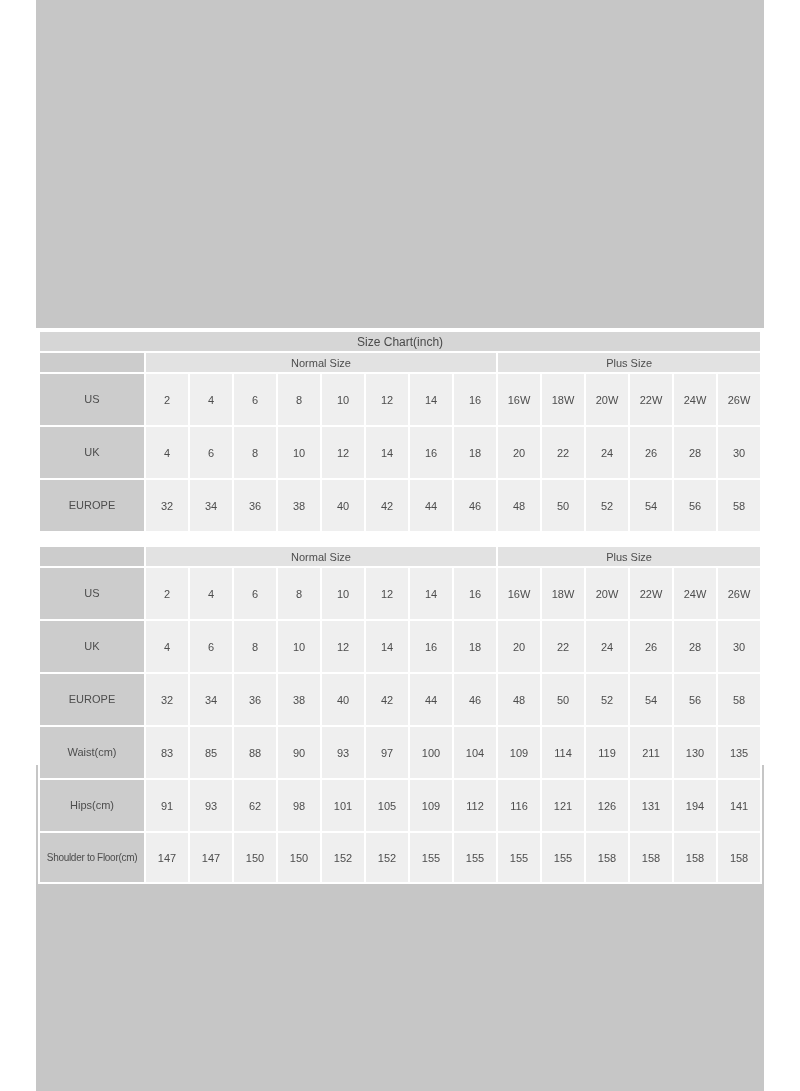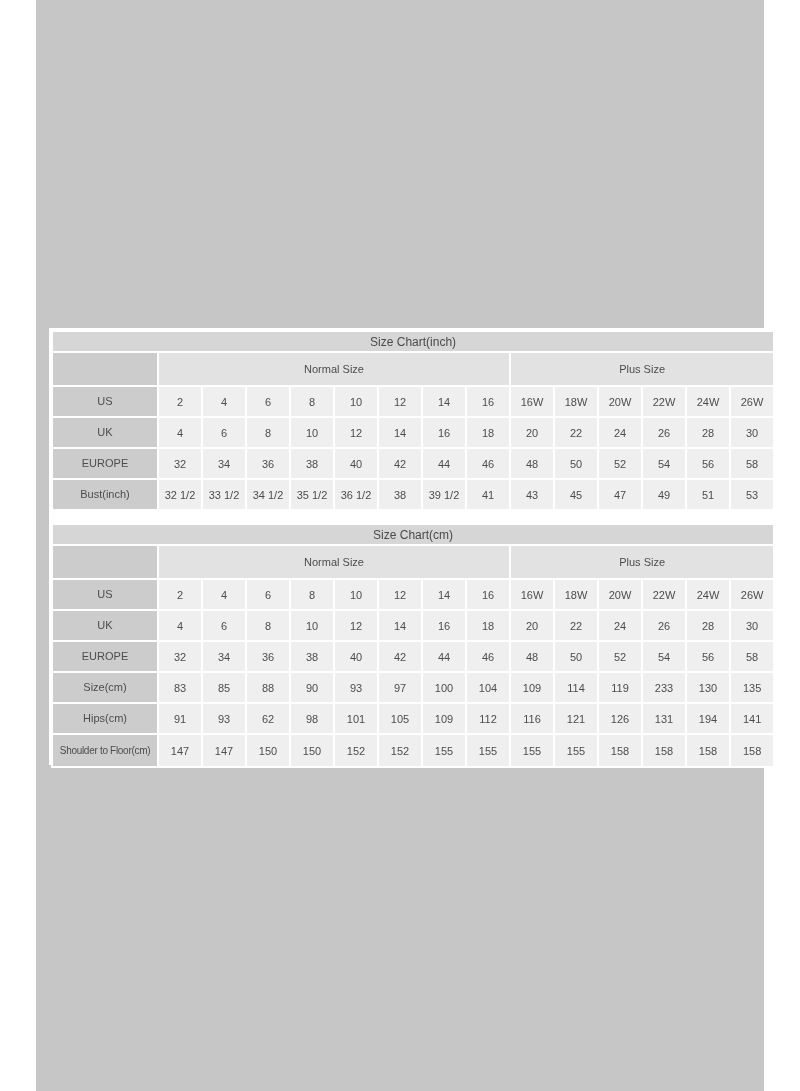--- a/index.html
+++ b/index.html
@@ -14,44 +14,44 @@
   html,body{margin:0;padding:0;}
   body{
     width:800px;height:1091px;background:#ffffff;position:relative;
     font-family:"Liberation Sans", sans-serif;color:var(--text);
   }
   .gray-panel{
     position:absolute;left:36px;top:0;width:728px;height:1091px;
     background:var(--panel);
   }
   .content-band{
-    position:absolute;left:13px;top:328px;width:728px;height:437px;
+    position:absolute;left:0;top:328px;width:728px;height:437px;
     background:#ffffff;padding:2px 2px 0 2px;
   }
   table.tbl{
     table-layout:fixed;width:724px;
     border-collapse:separate;border-spacing:2px;
     background:#ffffff;
     font-size:11px;color:var(--text);
   }
   table.tbl.cm{margin-top:12px;}
   col.c-label{width:104px;}
   col.c-val{width:42px;}
   td{text-align:center;vertical-align:middle;overflow:hidden;padding:0;}
   td.title{
     background:var(--title-bar);height:19px;font-size:12px;color:#4a4a4a;
   }
   td.corner{background:var(--label-cell);height:19px;}
-  td.group{background:var(--group-header);height:32px;margin-top:12px;}
+  td.group{background:var(--group-header);height:19px;margin-top:12px;}
   td.label{
-    background:var(--label-cell);height:20px;line-height:13px;padding:8px 2px;
+    background:var(--label-cell);height:20px;line-height:13px;padding:19px 2px;
   }
   td.val{background:var(--data-cell);height:20px;}
   table.tbl.cm tr:last-child td.label{
-    white-space:nowrap;font-size:10px;letter-spacing:-0.3px;padding:9px 0;
+    white-space:nowrap;font-size:10px;letter-spacing:-0.3px;padding:18px 0;
   }
 </style>
 </head>
 <body>
 
 <div class="gray-panel">
   <div class="content-band">
 
     <table class="tbl inch">
       <colgroup>
@@ -126,37 +126,20 @@
             <td class="val">42</td>
             <td class="val">44</td>
             <td class="val">46</td>
             <td class="val">48</td>
             <td class="val">50</td>
             <td class="val">52</td>
             <td class="val">54</td>
             <td class="val">56</td>
             <td class="val">58</td>
           </tr>
-          <tr>
-            <td class="label">Bust(inch)</td>
-            <td class="val">32 1/2</td>
-            <td class="val">33 1/2</td>
-            <td class="val">34 1/2</td>
-            <td class="val">35 1/2</td>
-            <td class="val">36 1/2</td>
-            <td class="val">38</td>
-            <td class="val">39 1/2</td>
-            <td class="val">41</td>
-            <td class="val">43</td>
-            <td class="val">45</td>
-            <td class="val">47</td>
-            <td class="val">49</td>
-            <td class="val">51</td>
-            <td class="val">53</td>
-          </tr>
         </tbody>
     </table>
 
     <table class="tbl cm">
       <colgroup>
         <col class="c-label">
         <col class="c-val">
           <col class="c-val">
           <col class="c-val">
           <col class="c-val">
@@ -165,23 +148,20 @@
           <col class="c-val">
           <col class="c-val">
         <col class="c-val">
           <col class="c-val">
           <col class="c-val">
           <col class="c-val">
         <col class="c-val">
           <col class="c-val">
       </colgroup>
       <thead>
-        <tr>
-          <td class="title" colspan="15">Size Chart(cm)</td>
-        </tr>
         <tr>
           <td class="corner"></td>
           <td class="group" colspan="8">Normal Size</td>
           <td class="group" colspan="6">Plus Size</td>
         </tr>
       </thead>
       <tbody>
           <tr>
             <td class="label">US</td>
             <td class="val">2</td>
@@ -227,33 +207,33 @@
             <td class="val">44</td>
             <td class="val">46</td>
             <td class="val">48</td>
             <td class="val">50</td>
             <td class="val">52</td>
             <td class="val">54</td>
             <td class="val">56</td>
             <td class="val">58</td>
           </tr>
           <tr>
-            <td class="label">Size(cm)</td>
+            <td class="label">Waist(cm)</td>
             <td class="val">83</td>
             <td class="val">85</td>
             <td class="val">88</td>
             <td class="val">90</td>
             <td class="val">93</td>
             <td class="val">97</td>
             <td class="val">100</td>
             <td class="val">104</td>
             <td class="val">109</td>
             <td class="val">114</td>
             <td class="val">119</td>
-            <td class="val">233</td>
+            <td class="val">211</td>
             <td class="val">130</td>
             <td class="val">135</td>
           </tr>
           <tr>
             <td class="label">Hips(cm)</td>
             <td class="val">91</td>
             <td class="val">93</td>
             <td class="val">62</td>
             <td class="val">98</td>
             <td class="val">101</td>

